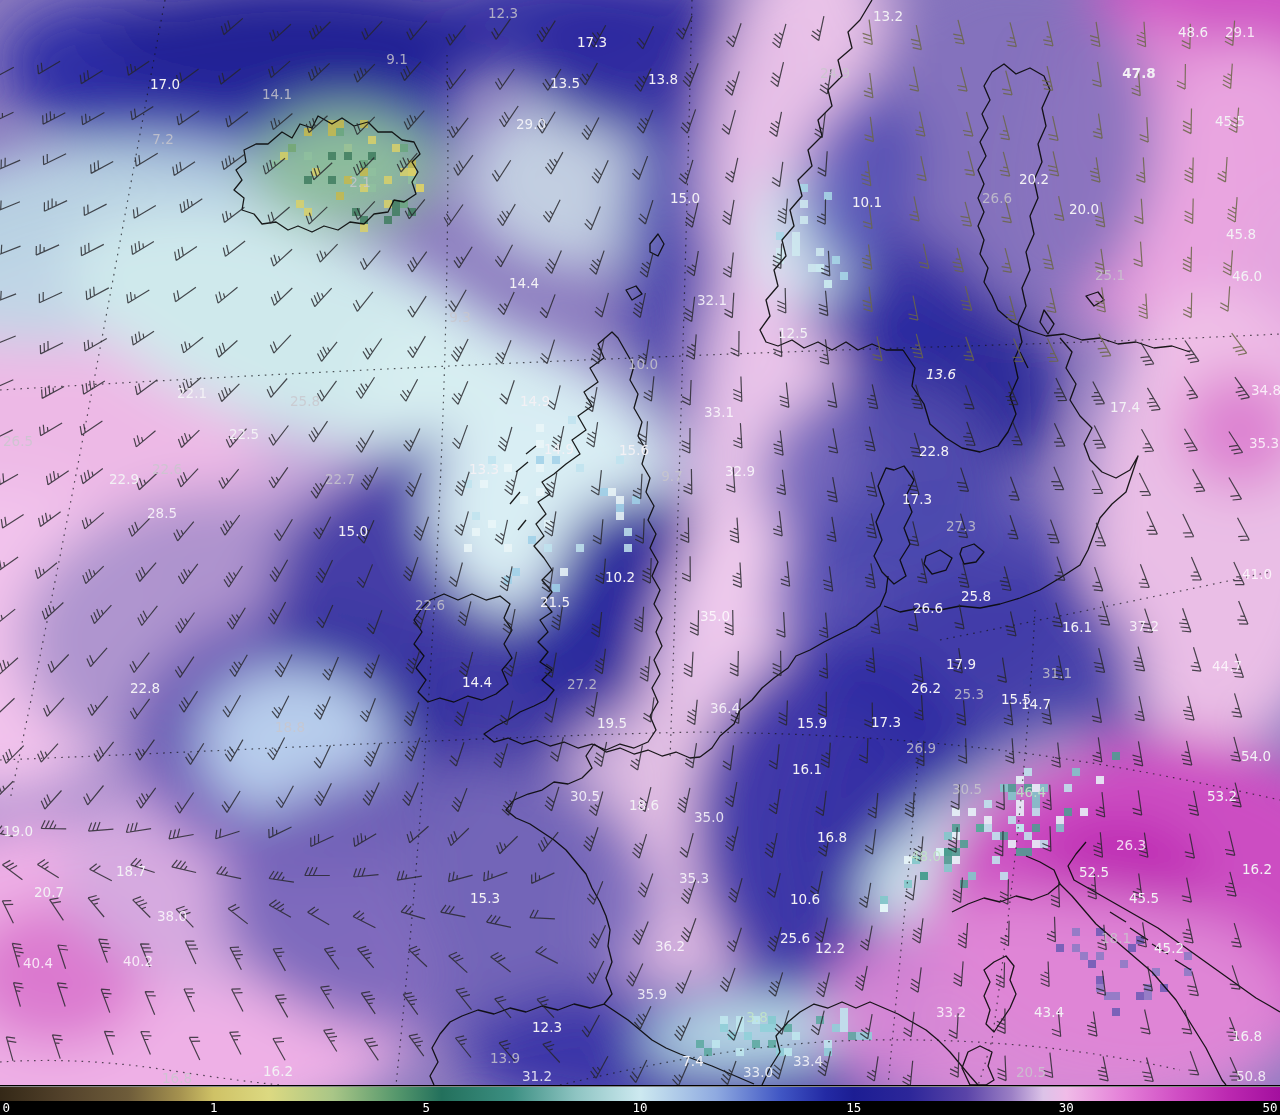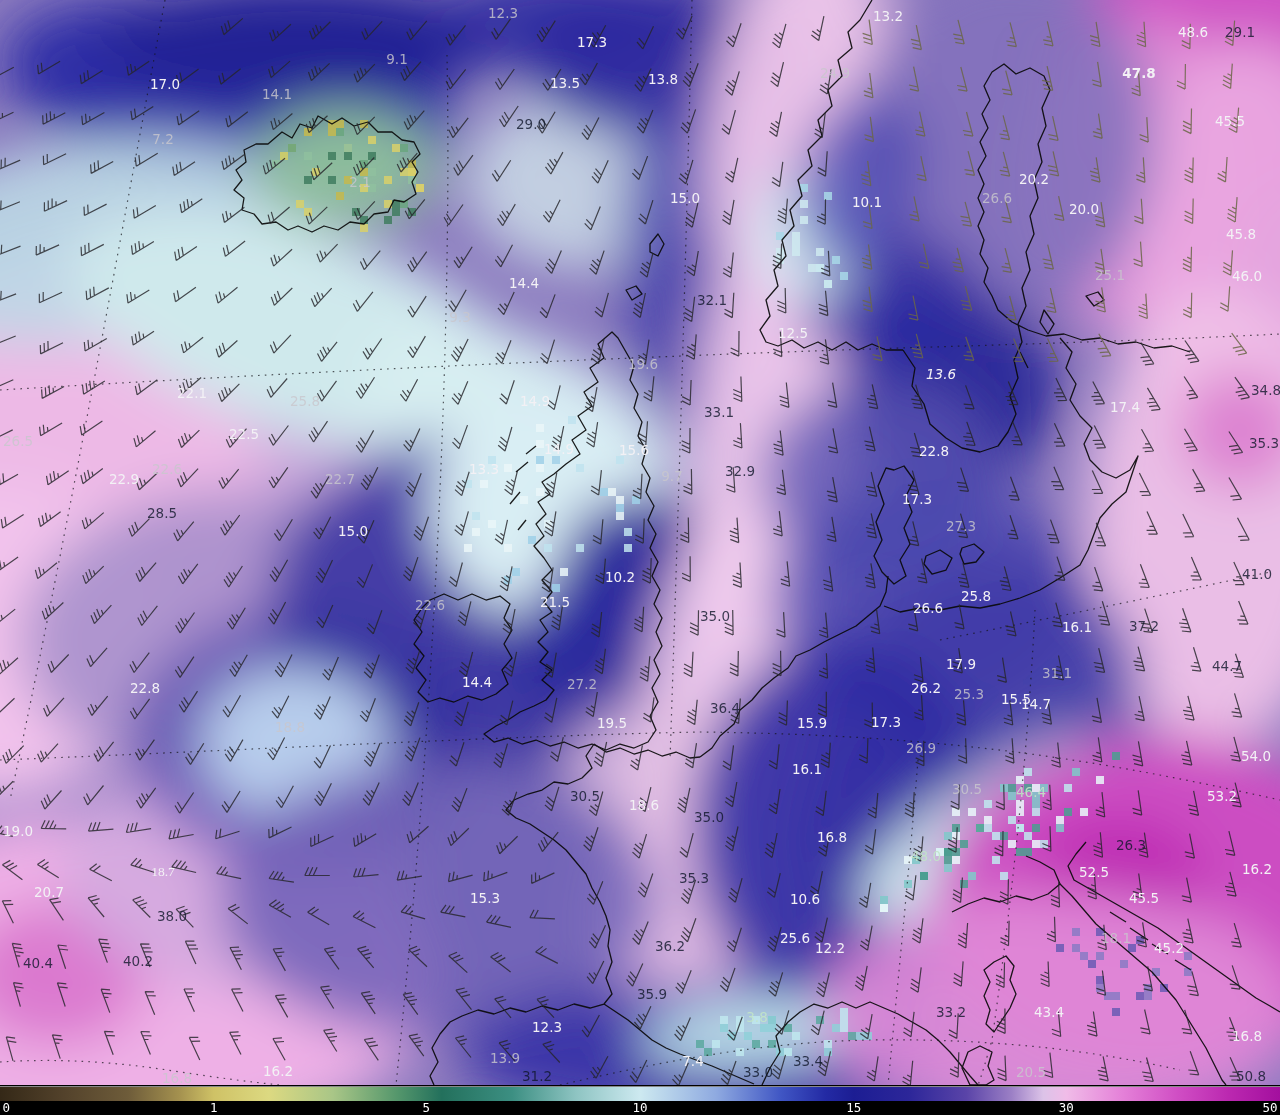--- a/index.html
+++ b/index.html
@@ -5,21 +5,21 @@
   html,body{margin:0;padding:0;background:#000;}
   #stage{position:relative;width:1280px;height:1115px;overflow:hidden;background:#000;
          font-family:"Liberation Sans",sans-serif;}
   #map-canvas{position:absolute;left:0;top:0;width:1280px;height:1085px;background:#8b7abf;}
   #map-svg{position:absolute;left:0;top:0;}
   
   .lbl{position:absolute;transform:translate(-50%,-50%);font-size:13.5px;line-height:1;
        font-family:"DejaVu Sans","Liberation Sans",sans-serif;white-space:nowrap;pointer-events:none;}
   .lbl.white{color:#f3f1f5;}
   .lbl.gray{color:#c9c7cd;opacity:.82;}
-  .lbl.pink{color:#0f172a;opacity:.8;}
+  .lbl.pink{color:#ffffff;opacity:.8;}
   .lbl.green{color:#c2e5c8;opacity:.9;}
   
   #info-box{position:absolute;left:0;top:8px;background:#fff;border:1px solid #222;
             padding:2px 6px 3px 4px;font-size:11.5px;color:#000;line-height:1.25;z-index:30;}
   #info-box .b{font-weight:bold;}
   
   #colorbar{position:absolute;left:0;top:1085px;width:1280px;height:30px;background:#000;}
   #cbar-gradient{position:absolute;left:0;top:1px;width:1280px;height:14px;border-top:1px solid #888;}
   #cbar-ticks{position:absolute;left:0;top:15px;width:1280px;height:15px;}
   .cbar-tick{position:absolute;top:0;color:#fff;font-size:12.5px;
@@ -406,32 +406,32 @@
         <div class="lbl white" style="left: 244px; top: 435px;">22.5</div>
         <div class="lbl gray" style="left: 18px; top: 442px;">26.5</div>
         <div class="lbl white" style="left: 124px; top: 480px;">22.9</div>
         <div class="lbl gray" style="left: 167px; top: 470px;">22.6</div>
         <div class="lbl gray" style="left: 340px; top: 480px;">22.7</div>
         <div class="lbl pink" style="left: 162px; top: 514px;">28.5</div>
         <div class="lbl white" style="left: 353px; top: 532px;">15.0</div>
         <div class="lbl white" style="left: 524px; top: 284px;">14.4</div>
         <div class="lbl gray" style="left: 460px; top: 318px;">9.3</div>
         <div class="lbl white" style="left: 535px; top: 402px;">14.9</div>
-        <div class="lbl gray" style="left: 643px; top: 365px;">19.6</div>
+        <div class="lbl gray" style="left: 643px; top: 365px;">10.0</div>
         <div class="lbl white" style="left: 559px; top: 450px;">14.9</div>
         <div class="lbl white" style="left: 634px; top: 451px;">15.6</div>
         <div class="lbl white" style="left: 484px; top: 470px;">13.3</div>
         <div class="lbl gray" style="left: 672px; top: 477px;">9.7</div>
         <div class="lbl pink" style="left: 712px; top: 301px;">32.1</div>
         <div class="lbl pink" style="left: 719px; top: 413px;">33.1</div>
         <div class="lbl pink" style="left: 740px; top: 472px;">32.9</div>
         <div class="lbl white" style="left: 145px; top: 689px;">22.8</div>
         <div class="lbl gray" style="left: 290px; top: 728px;">18.8</div>
         <div class="lbl white" style="left: 18px; top: 832px;">19.0</div>
-        <div class="lbl white" style="left: 163px; top: 872px; font-family: Liberation Serif, serif;">18.7</div>
+        <div class="lbl white" style="left: 131px; top: 872px;">18.7</div>
         <div class="lbl white" style="left: 49px; top: 893px;">20.7</div>
         <div class="lbl pink" style="left: 38px; top: 964px;">40.4</div>
         <div class="lbl pink" style="left: 172px; top: 917px;">38.0</div>
         <div class="lbl pink" style="left: 138px; top: 962px;">40.2</div>
         <div class="lbl gray" style="left: 177px; top: 1079px;">16.8</div>
         <div class="lbl white" style="left: 278px; top: 1072px;">16.2</div>
         <div class="lbl gray" style="left: 430px; top: 606px;">22.6</div>
         <div class="lbl white" style="left: 555px; top: 603px;">21.5</div>
         <div class="lbl white" style="left: 620px; top: 578px;">10.2</div>
         <div class="lbl white" style="left: 477px; top: 683px;">14.4</div>

